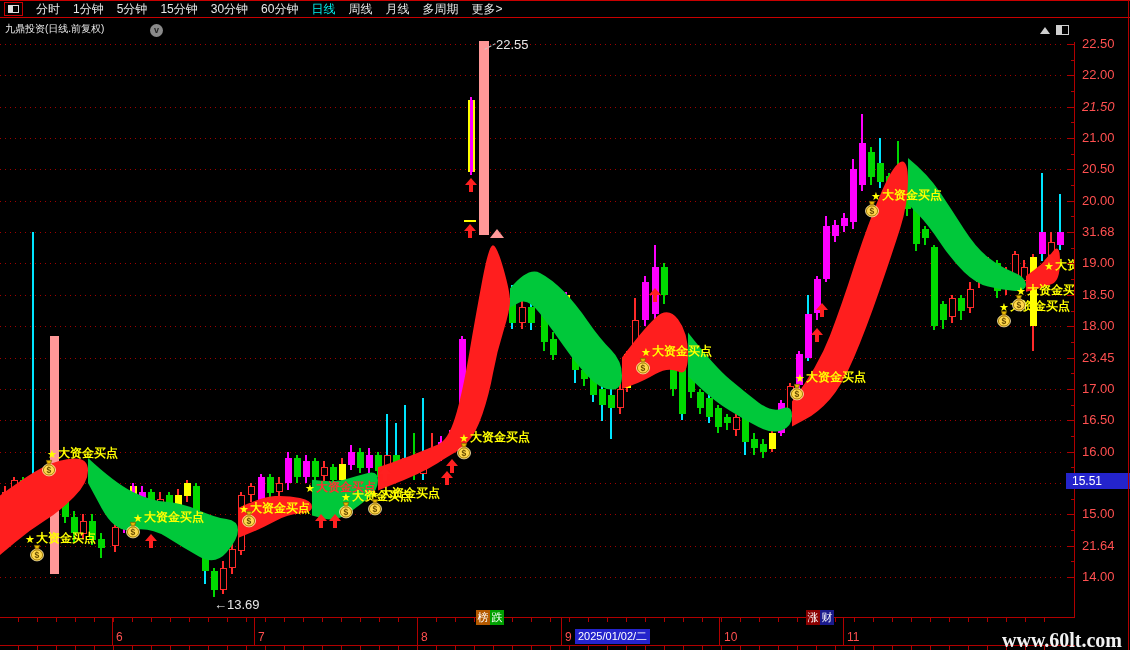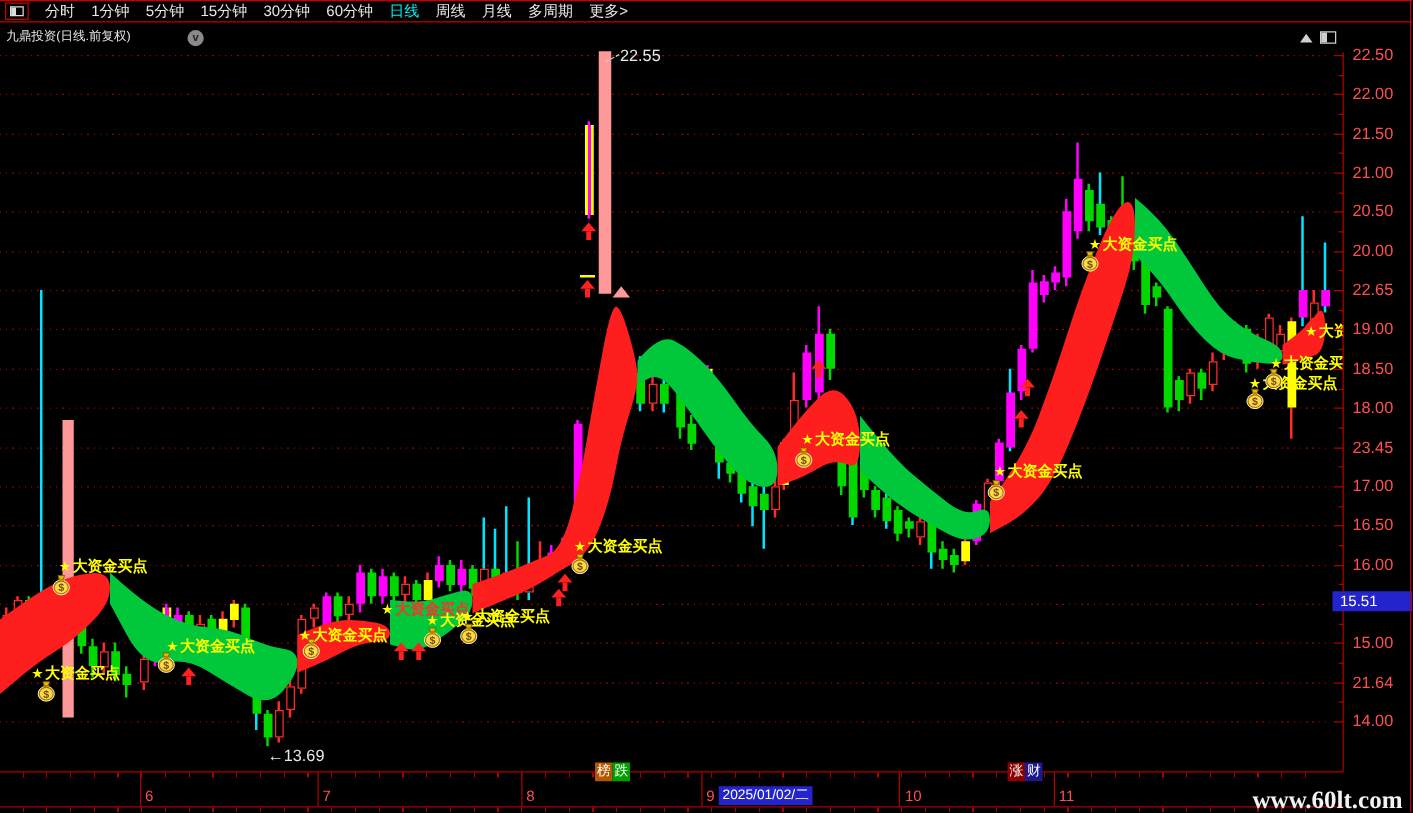--- a/index.html
+++ b/index.html
@@ -476,33 +476,33 @@
     </div>
 
   <div id="yaxis">
     <div id="yaxis-line"></div>
   <div class="ylab" style="top: 36px;">22.50</div>
       <div class="ytick" style="left: -8px; width: 8px; top: 44px;"></div>
       <div class="ytick" style="left: -4px; width: 4px; top: 60px;"></div>
       <div class="ylab" style="top: 67px;">22.00</div>
       <div class="ytick" style="left: -8px; width: 8px; top: 75px;"></div>
       <div class="ytick" style="left: -4px; width: 4px; top: 91px;"></div>
-      <div class="ylab" style="top: 99px;">21.50</div>
+      <div class="ylab" style="top: 99px; font-style: italic;">21.50</div>
       <div class="ytick" style="left: -8px; width: 8px; top: 107px;"></div>
       <div class="ytick" style="left: -4px; width: 4px; top: 122px;"></div>
       <div class="ylab" style="top: 130px;">21.00</div>
       <div class="ytick" style="left: -8px; width: 8px; top: 138px;"></div>
       <div class="ytick" style="left: -4px; width: 4px; top: 154px;"></div>
       <div class="ylab" style="top: 161px;">20.50</div>
       <div class="ytick" style="left: -8px; width: 8px; top: 169px;"></div>
       <div class="ytick" style="left: -4px; width: 4px; top: 185px;"></div>
       <div class="ylab" style="top: 193px;">20.00</div>
       <div class="ytick" style="left: -8px; width: 8px; top: 201px;"></div>
       <div class="ytick" style="left: -4px; width: 4px; top: 216px;"></div>
-      <div class="ylab" style="top: 224px;">22.65</div>
+      <div class="ylab" style="top: 224px;">31.68</div>
       <div class="ytick" style="left: -8px; width: 8px; top: 232px;"></div>
       <div class="ytick" style="left: -4px; width: 4px; top: 248px;"></div>
       <div class="ylab" style="top: 255px;">19.00</div>
       <div class="ytick" style="left: -8px; width: 8px; top: 263px;"></div>
       <div class="ytick" style="left: -4px; width: 4px; top: 279px;"></div>
       <div class="ylab" style="top: 287px;">18.50</div>
       <div class="ytick" style="left: -8px; width: 8px; top: 295px;"></div>
       <div class="ytick" style="left: -4px; width: 4px; top: 311px;"></div>
       <div class="ylab" style="top: 318px;">18.00</div>
       <div class="ytick" style="left: -8px; width: 8px; top: 326px;"></div>

